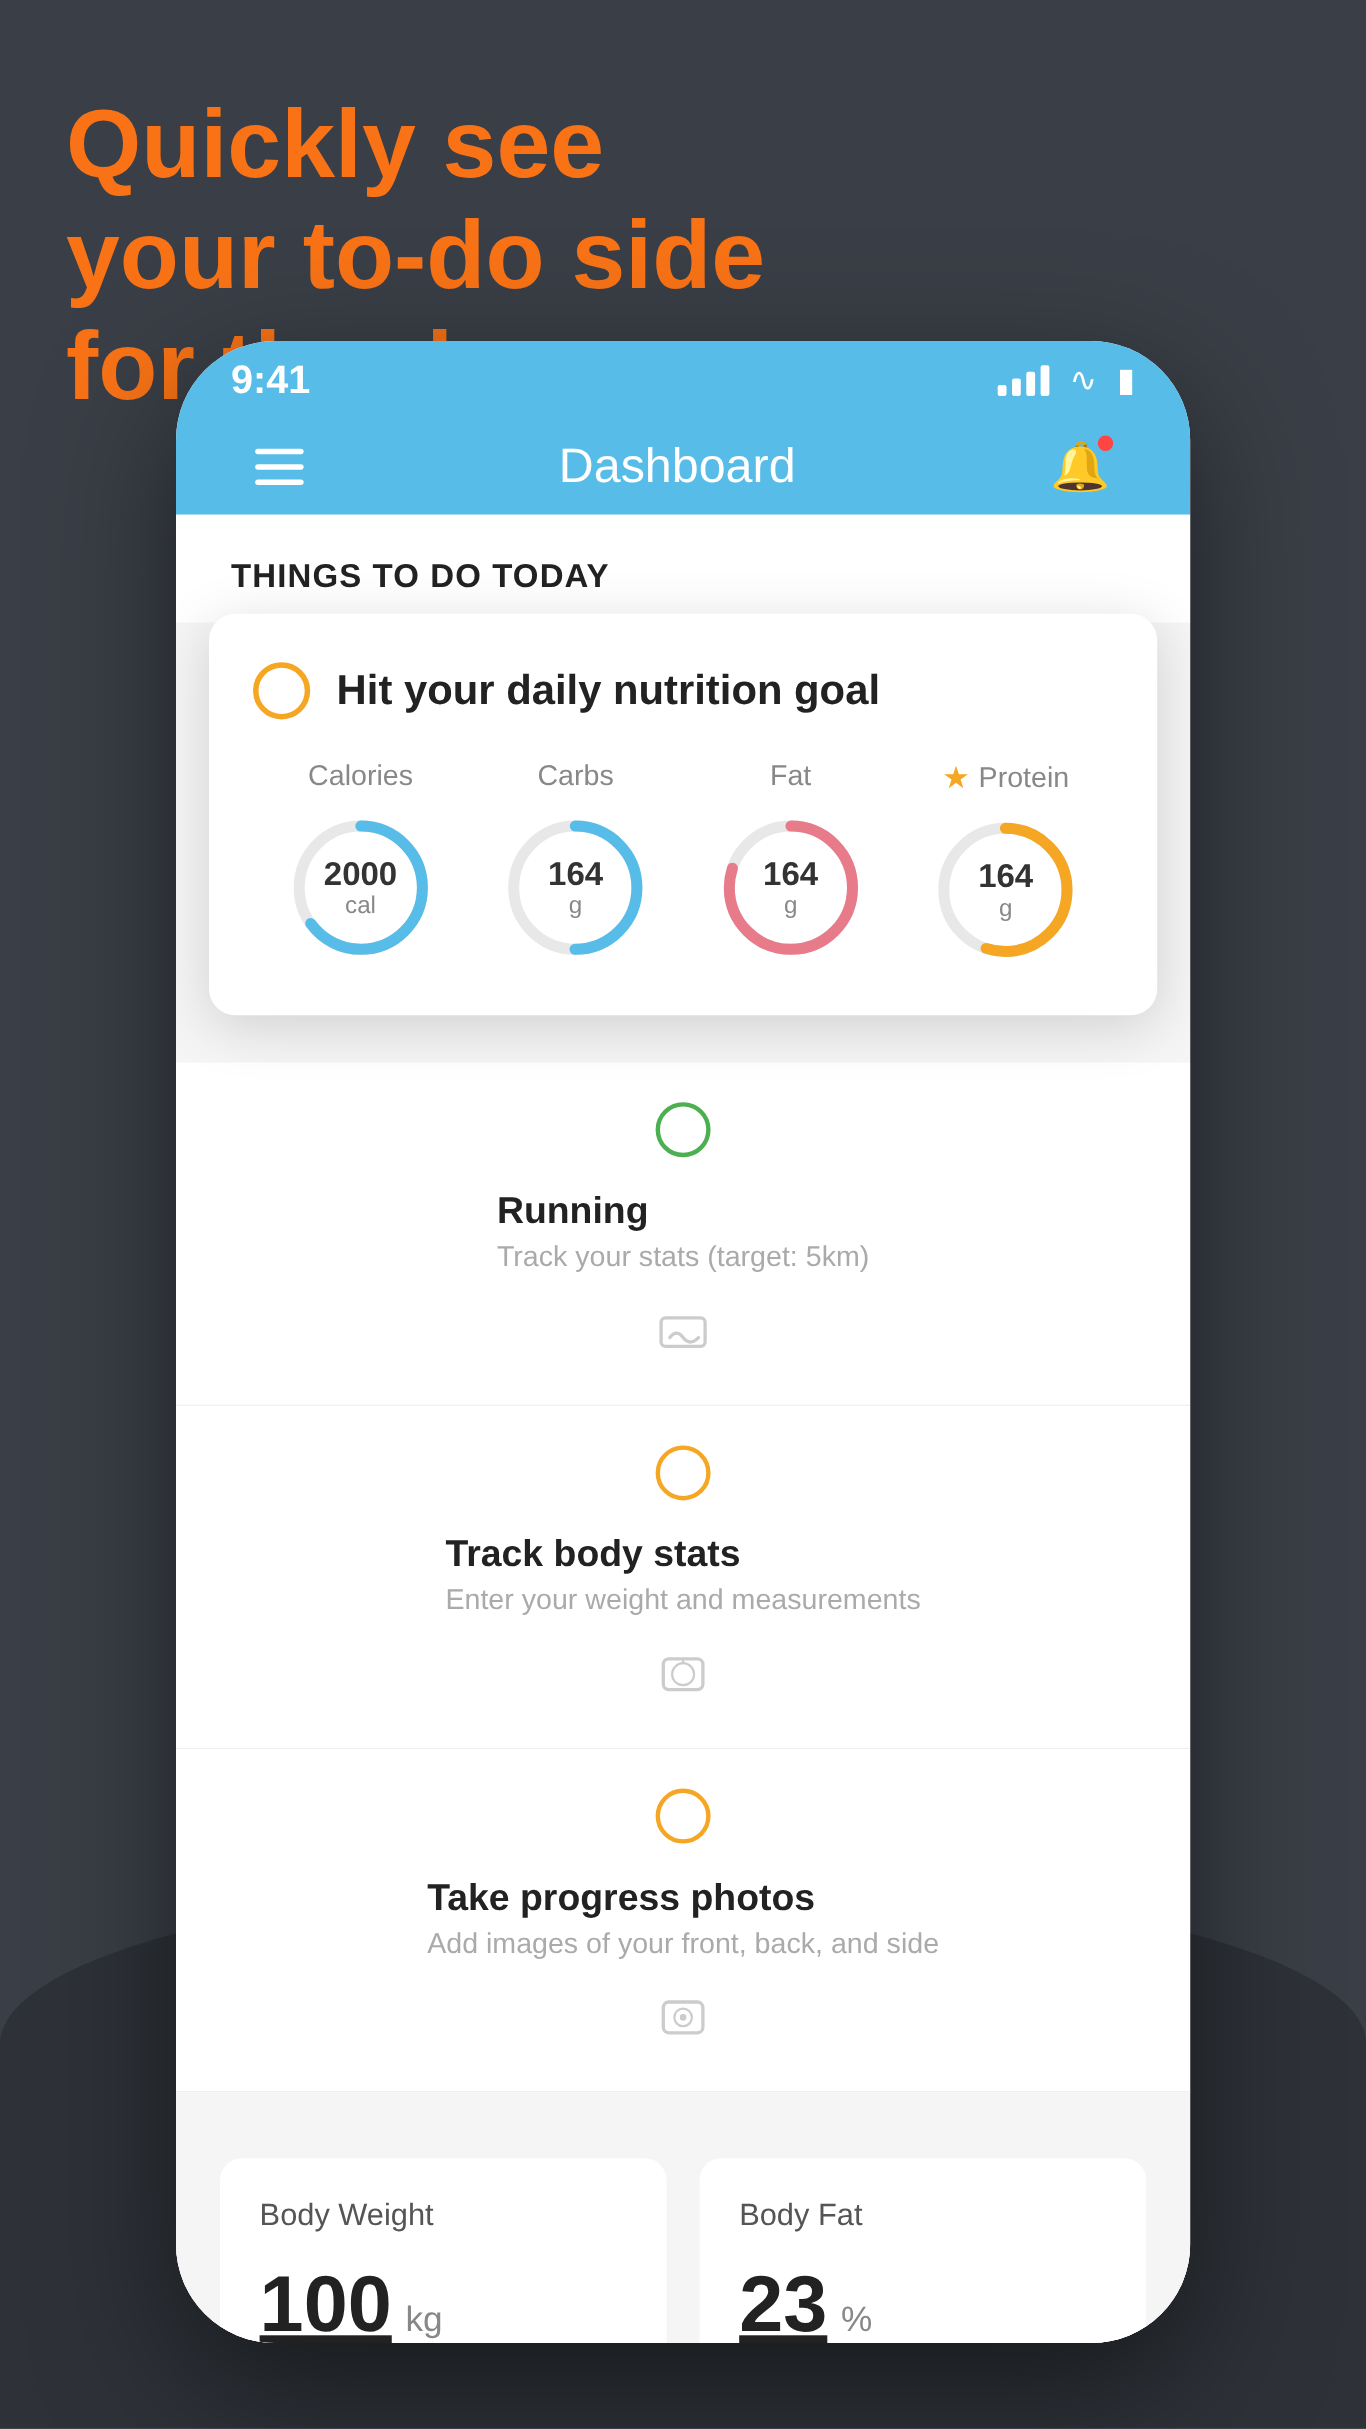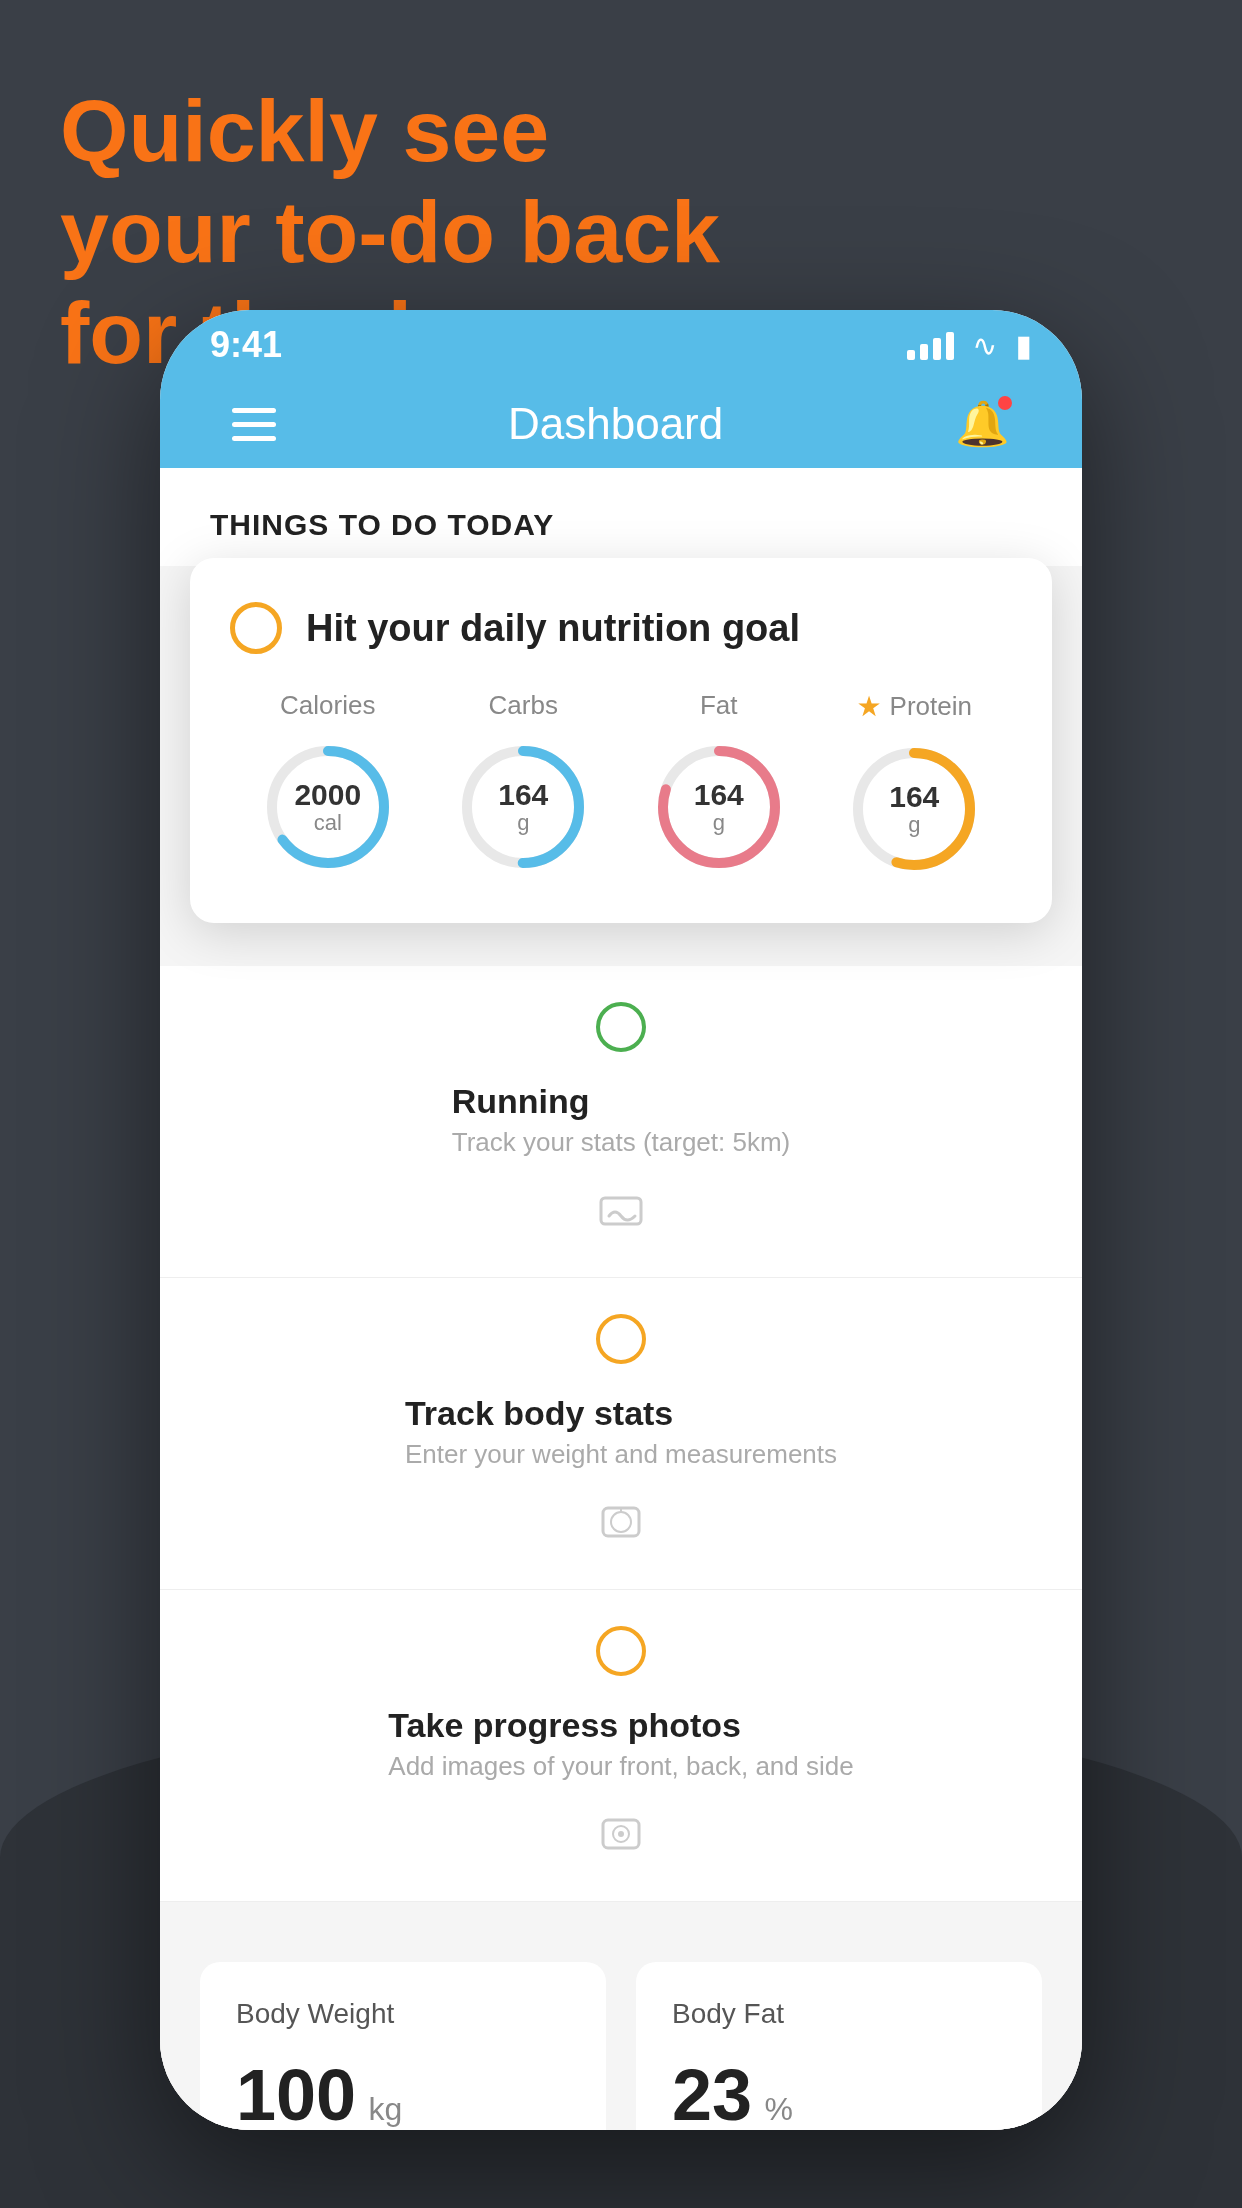--- a/index.html
+++ b/index.html
@@ -333,20 +333,21 @@
       color: #555;
       margin-bottom: 24px;
       font-weight: 500;
     }
 
     .progress-value {
       font-size: 72px;
       font-weight: 800;
       color: #222;
       display: inline;
+      text-decoration: underline;
     }
 
     .progress-unit {
       font-size: 32px;
       color: #888;
       margin-left: 8px;
     }
 
     .progress-chart {
       margin-top: 30px;
@@ -371,21 +372,21 @@
       z-index: 1;
     }
   </style>
 </head>
 <body>
 
 <div class="bg-shape"></div>
 
 <div class="hero-text">
   <div>Quickly see</div>
-  <div>your to-do back</div>
+  <div>your to-do side</div>
   <div>for the day.</div>
 </div>
 
 <div class="phone-shell">
 
   <div class="status-bar">
     <span class="status-time">9:41</span>
     <div class="status-icons">
       <div class="signal-bars">
         <span style="height:10px"></span>

